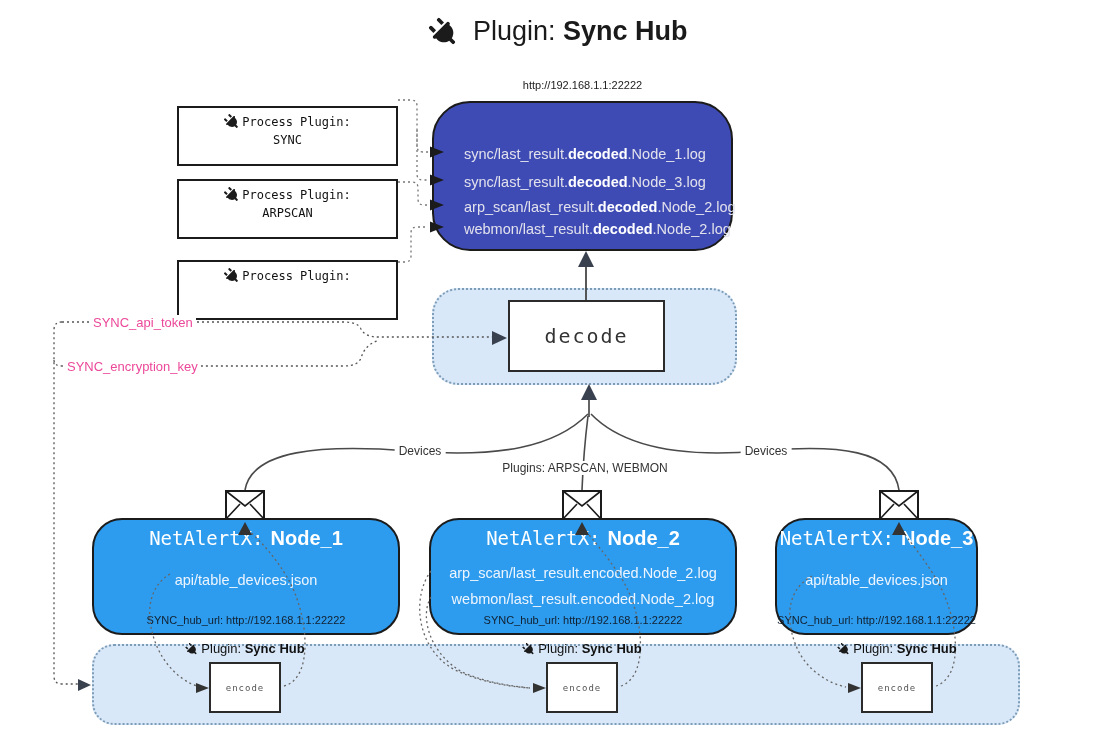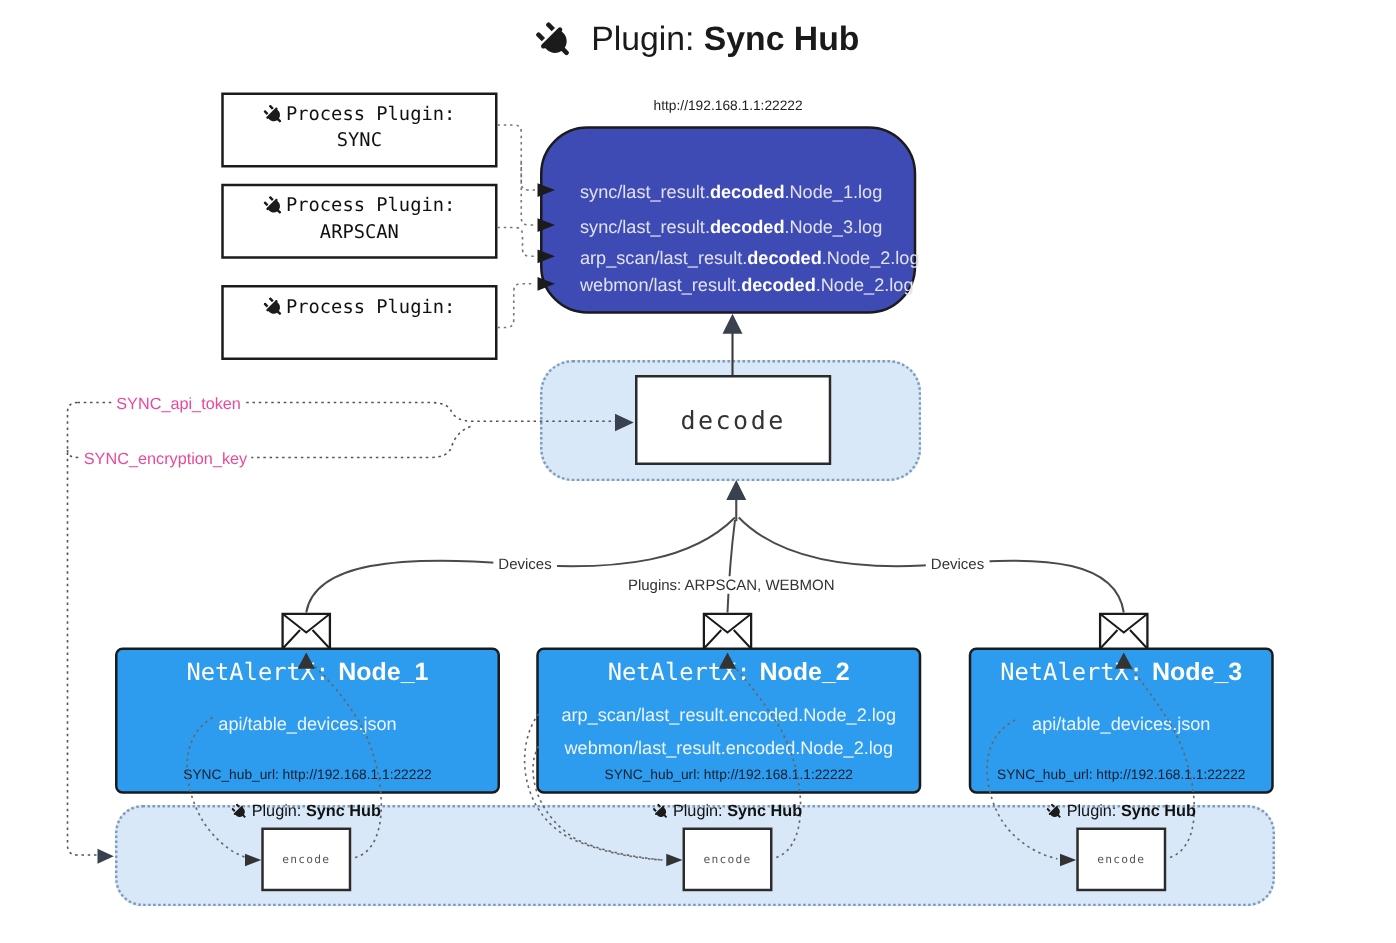--- a/index.html
+++ b/index.html
@@ -8,22 +8,22 @@
   svg.overlay{position:absolute;left:0;top:0;z-index:5;pointer-events:none;}
   .plug{display:inline-block;transform:rotate(-45deg);vertical-align:middle;fill:#1b1b1b;}
 
   .main-title{position:absolute;left:0;right:0;top:16px;text-align:center;
               font-size:27px;color:#1a1a1a;z-index:2;}
   .main-title .t-name{font-weight:700;}
   .main-title .plug{margin-right:6px;}
 
   .pbox{position:absolute;left:177px;width:221px;height:60px;background:#fff;
         border:2px solid #1b1b1b;box-sizing:border-box;text-align:center;
-        font-family:"DejaVu Sans Mono",monospace;font-size:15px;color:#111;
-        padding-top:6px;z-index:3;}
+        font-family:"DejaVu Sans Mono",monospace;font-size:12px;color:#111;
+        padding-top:6px;z-index:3;margin-top:32px;}
   .pbox .plug{margin-right:2px;}
   .pbox .pname{display:block;margin-top:3px;}
 
   .hub-url{position:absolute;left:432px;top:79px;width:301px;text-align:center;
            font-size:11px;color:#222;z-index:3;}
   .hub{position:absolute;left:432px;top:101px;width:301px;height:150px;
        border-radius:38px;background:var(--hub-fill,#3F4BB5);
        border:2px solid var(--box-border,#1b1b1b);box-sizing:border-box;z-index:3;color:#fff;}
   .hub-title{text-align:center;margin-top:10px;white-space:nowrap;}
   .mono-prefix{font-family:"DejaVu Sans Mono",monospace;font-size:19px;margin-right:7px;}
@@ -46,24 +46,24 @@
 
   .key-label{position:absolute;background:#fff;font-size:13px;color:#ec4899;
              padding:0 3px;z-index:6;white-space:nowrap;}
   #key-api{left:90px;top:315px;} #key-enc{left:64px;top:359px;}
 
   .edge-label{position:absolute;background:#fff;font-size:12px;color:#333;
               padding:0 4px;z-index:6;transform:translateX(-50%);white-space:nowrap;}
   #devices-left{left:420px;top:444px;} #devices-right{left:766px;top:444px;}
   #plugins-label{left:585px;top:461px;}
 
-  .node{position:absolute;top:518px;height:117px;border-radius:6px;
+  .node{position:absolute;top:518px;height:117px;border-radius:30px;
         background:var(--node-fill,#2D9BEE);border:2px solid var(--box-border,#1b1b1b);
         box-sizing:border-box;color:#fff;z-index:3;}
-  #node1{left:92px;width:308px;} #node2{left:429px;width:308px;} #node3{left:775px;width:244px;}
+  #node1{left:92px;width:308px;} #node2{left:429px;width:308px;} #node3{left:775px;width:203px;}
   .node-title{text-align:center;margin-top:7px;white-space:nowrap;}
   .node-line{position:absolute;left:0;width:100%;text-align:center;font-size:14.5px;
              color:#EDF5FE;white-space:nowrap;}
   .node-url{position:absolute;bottom:7px;left:0;width:100%;text-align:center;
             font-size:11px;color:#12202E;}
 
   .envelope{position:absolute;top:490px;width:40px;height:30px;z-index:6;}
   #envelope-1{left:225px;} #envelope-2{left:562px;} #envelope-3{left:879px;}
 
   .enc-label{position:absolute;top:641px;font-size:13px;color:#111;z-index:6;

